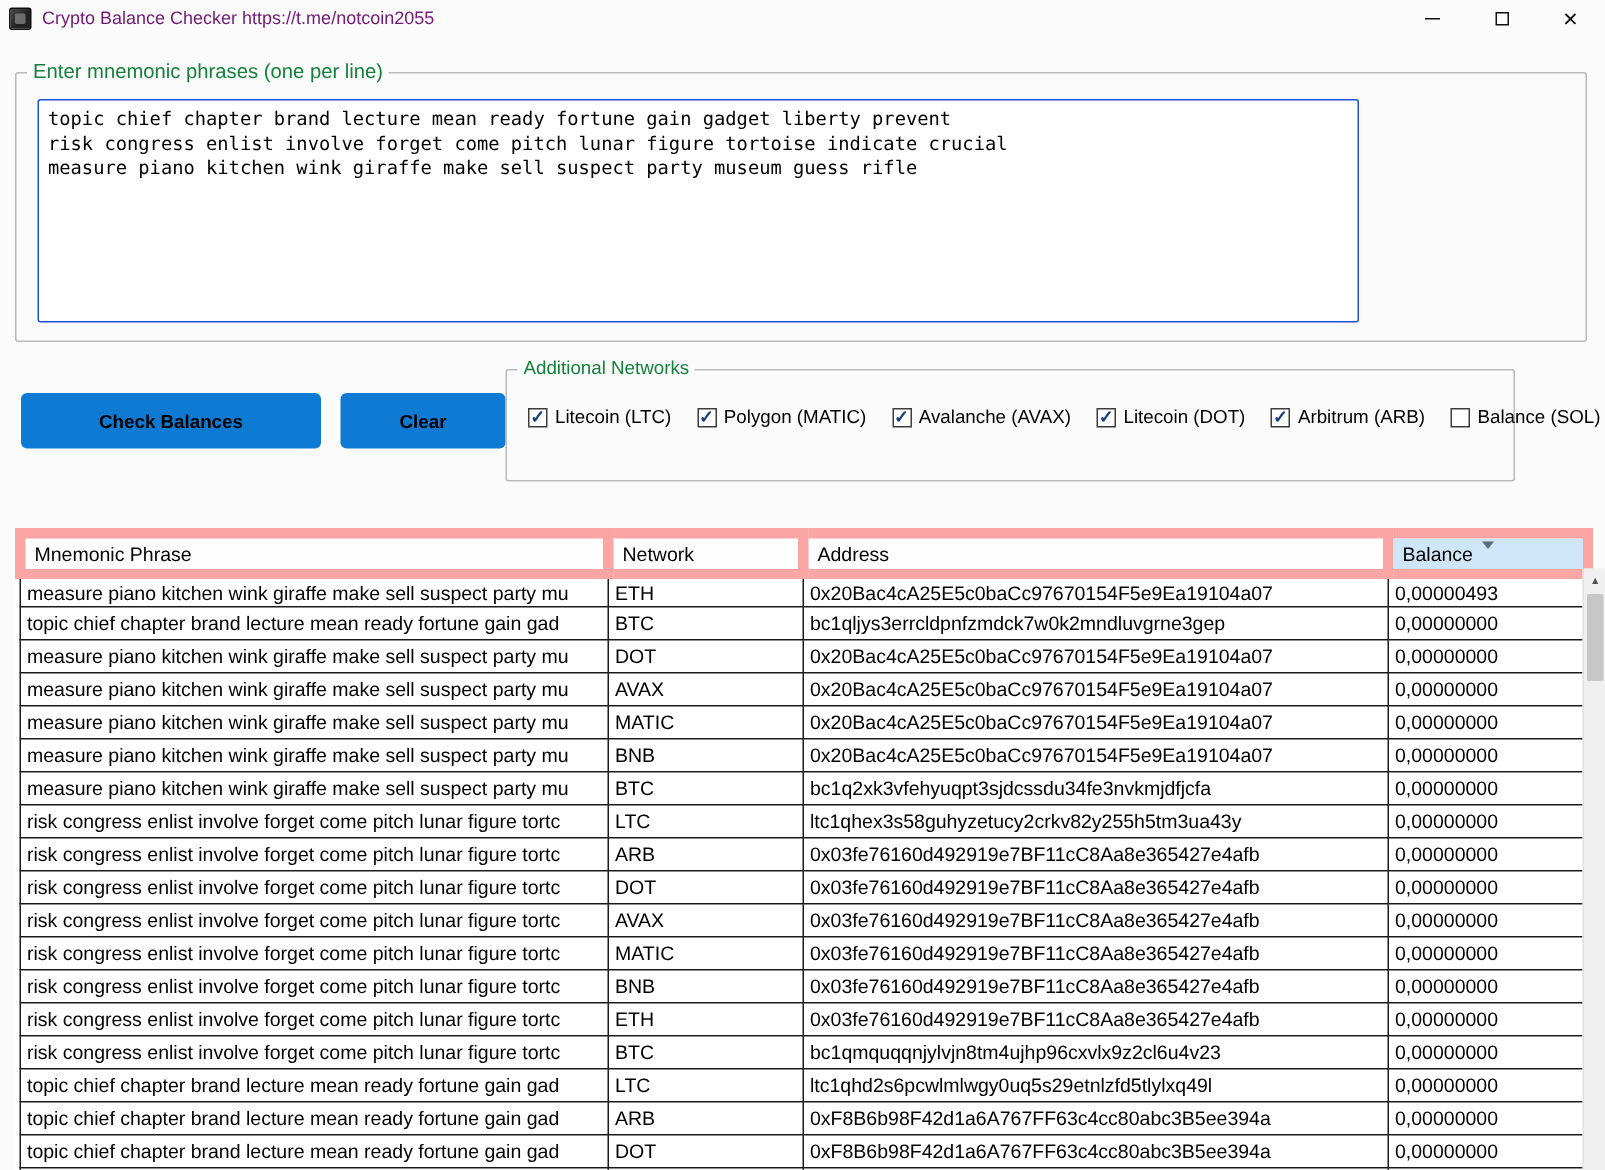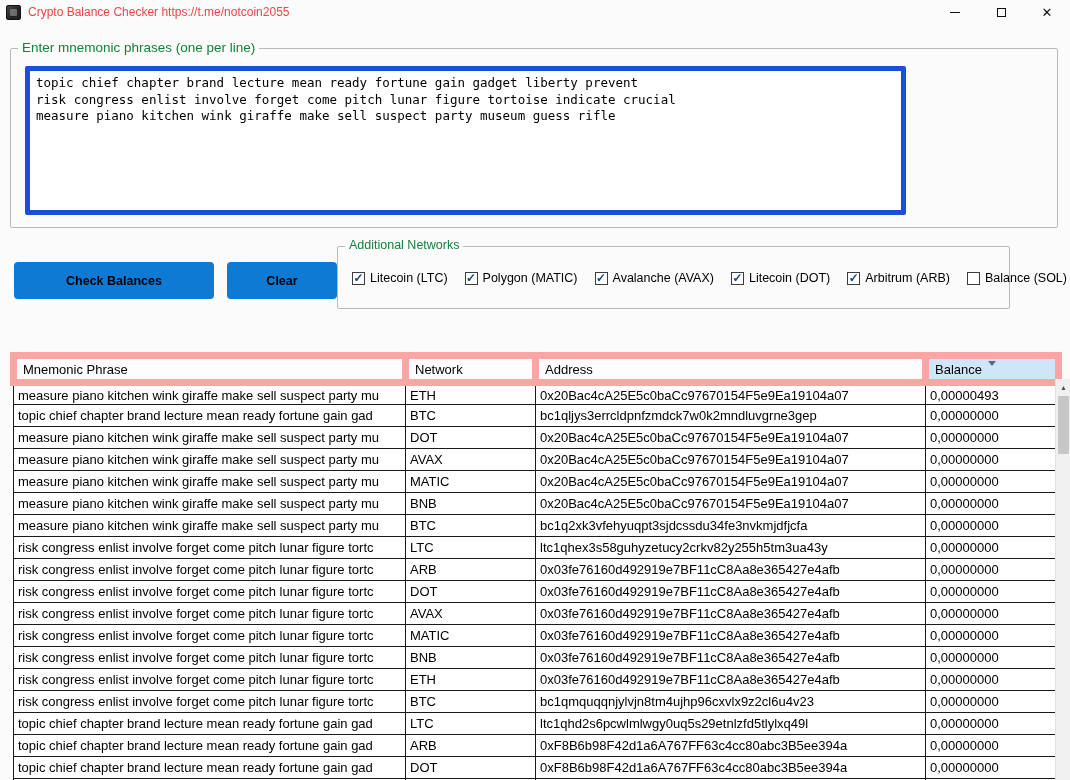--- a/index.html
+++ b/index.html
@@ -20,44 +20,44 @@
   .app-icon {
     width: 15px; height: 15px; margin: 0 7px 0 6px;
     background: linear-gradient(135deg, #4a4a4a 0%, #222 60%);
     border: 1px solid #111; border-radius: 2px;
     display: inline-block; position: relative;
   }
   .app-icon::after {
     content: ""; position: absolute; left: 3px; top: 3px; width: 7px; height: 7px;
     background: #8a8a8a; border-radius: 1px; opacity: .7;
   }
-  .title-text { font-size: 12px; color: #ef4444; white-space: nowrap; }
+  .title-text { font-size: 12px; color: #701a75; white-space: nowrap; }
   .win-controls { margin-left: auto; display: flex; height: 24px; }
   .win-btn {
     width: 46px; height: 24px; display: flex; align-items: center; justify-content: center;
     cursor: default; color: #111; font-size: 12px;
   }
   .glyph-min { width: 10px; height: 1px; background: #111; display: block; }
   .glyph-max { width: 9px; height: 9px; border: 1px solid #111; display: block; }
   .glyph-close { font-size: 13px; line-height: 1; }
   
   .groupbox {
     position: absolute; border: 1px solid #b9b9b9; border-radius: 2px; background: #fbfbfb;
   }
   .gb-label {
     position: absolute; top: -9px; left: 7px; background: #fbfbfb; padding: 0 4px;
     font-size: 13.5px; color: #15803d; white-space: nowrap;
   }
   .gb-mnemonic { left: 10px; top: 48px; width: 1048px; height: 180px; }
-  .gb-networks { left: 337px; top: 246px; width: 673px; height: 63px; }
+  .gb-networks { left: 337px; top: 246px; width: 673px; height: 75px; }
   .gb-networks .gb-label { font-size: 12.5px; }
   
   .mnemonic-input {
     position: absolute; left: 14px; top: 17px; width: 881px; height: 149px;
-    border: 5px solid #1d4ed8; border-radius: 2px; background: #fff;
+    border: 1px solid #1d4ed8; border-radius: 2px; background: #fff;
     font-family: "DejaVu Sans Mono", monospace; font-size: 12.5px; line-height: 16.5px;
     padding: 4px 6px; resize: none; overflow: hidden; outline: none; color: #000;
     white-space: pre;
   }
   
   .btn {
     position: absolute; border: none; border-radius: 4px; background: #0e7ad3;
     color: #000000; font-family: "Liberation Sans", sans-serif; font-weight: 700;
     font-size: 12.5px; cursor: default;
   }

